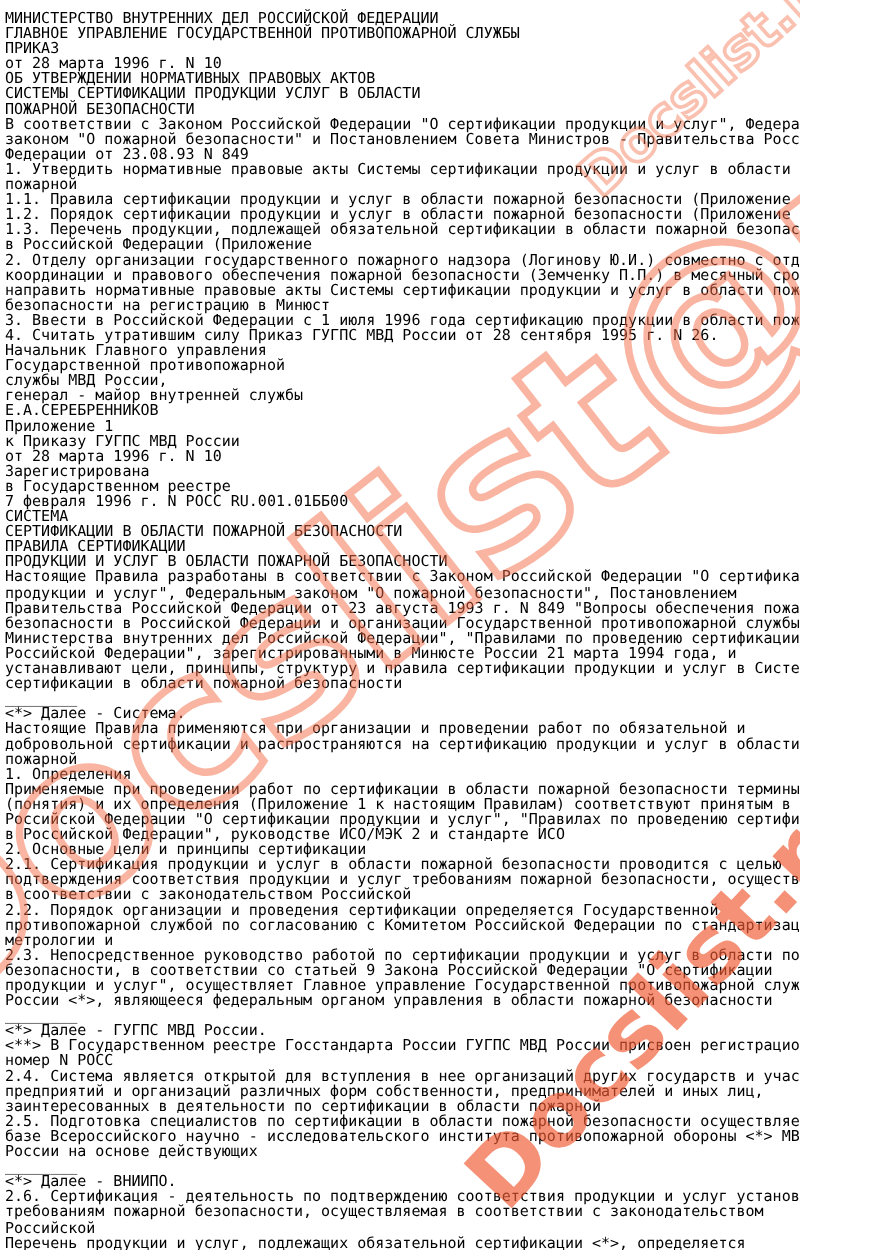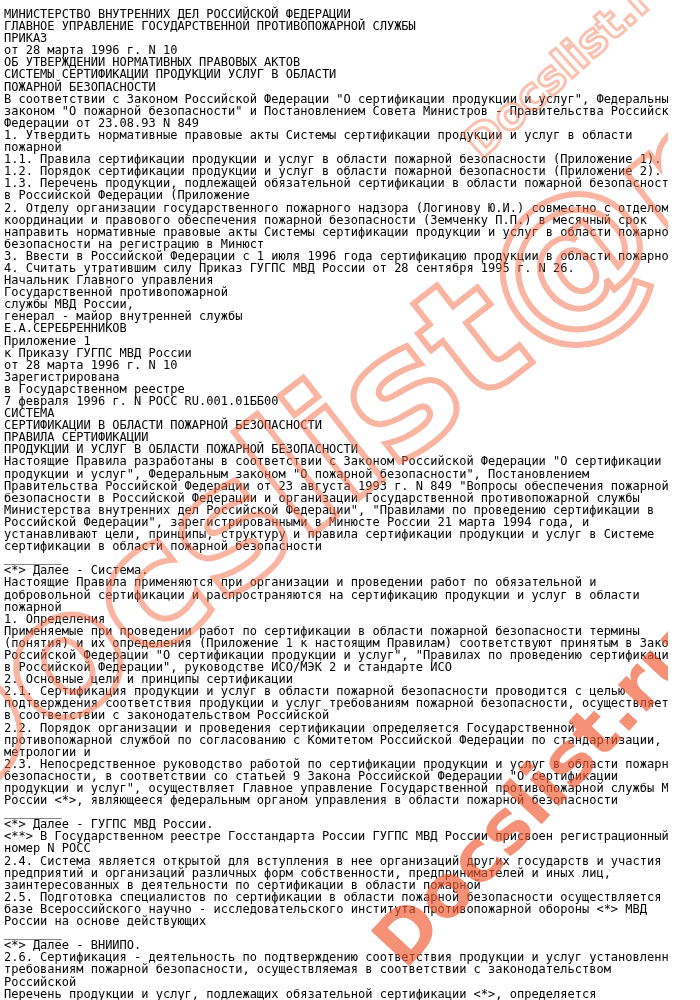--- a/index.html
+++ b/index.html
@@ -1,16 +1,16 @@
 <!DOCTYPE html>
 <html><head>
 <meta charset="utf-8">
 <style>
   html,body{margin:0;padding:0;background:#ffffff;}
-  .page{position:relative;width:640px;height:1000px;overflow:hidden;background:#ffffff;font-family:"DejaVu Sans Mono",monospace;padding-left:28px;}
+  .page{position:relative;width:640px;height:1000px;overflow:hidden;background:#ffffff;font-family:"DejaVu Sans Mono",monospace;}
   .doc{position:absolute;left:4px;top:8px;width:694px;color:#000;font-size:12px;line-height:12.1px;white-space:pre;}
   .doc div{height:12.1px;}
   .wm{position:absolute;pointer-events:none;font-family:"DejaVu Sans",sans-serif;font-weight:bold;white-space:nowrap;}
   .wm-large{
     left:-300px;top:330px;width:1300px;height:200px;line-height:200px;text-align:center;
     font-size:170px;letter-spacing:0px;
     color:transparent;
     -webkit-text-stroke:6px rgba(243,108,70,0.50);
     transform:rotate(-38deg);
   }

